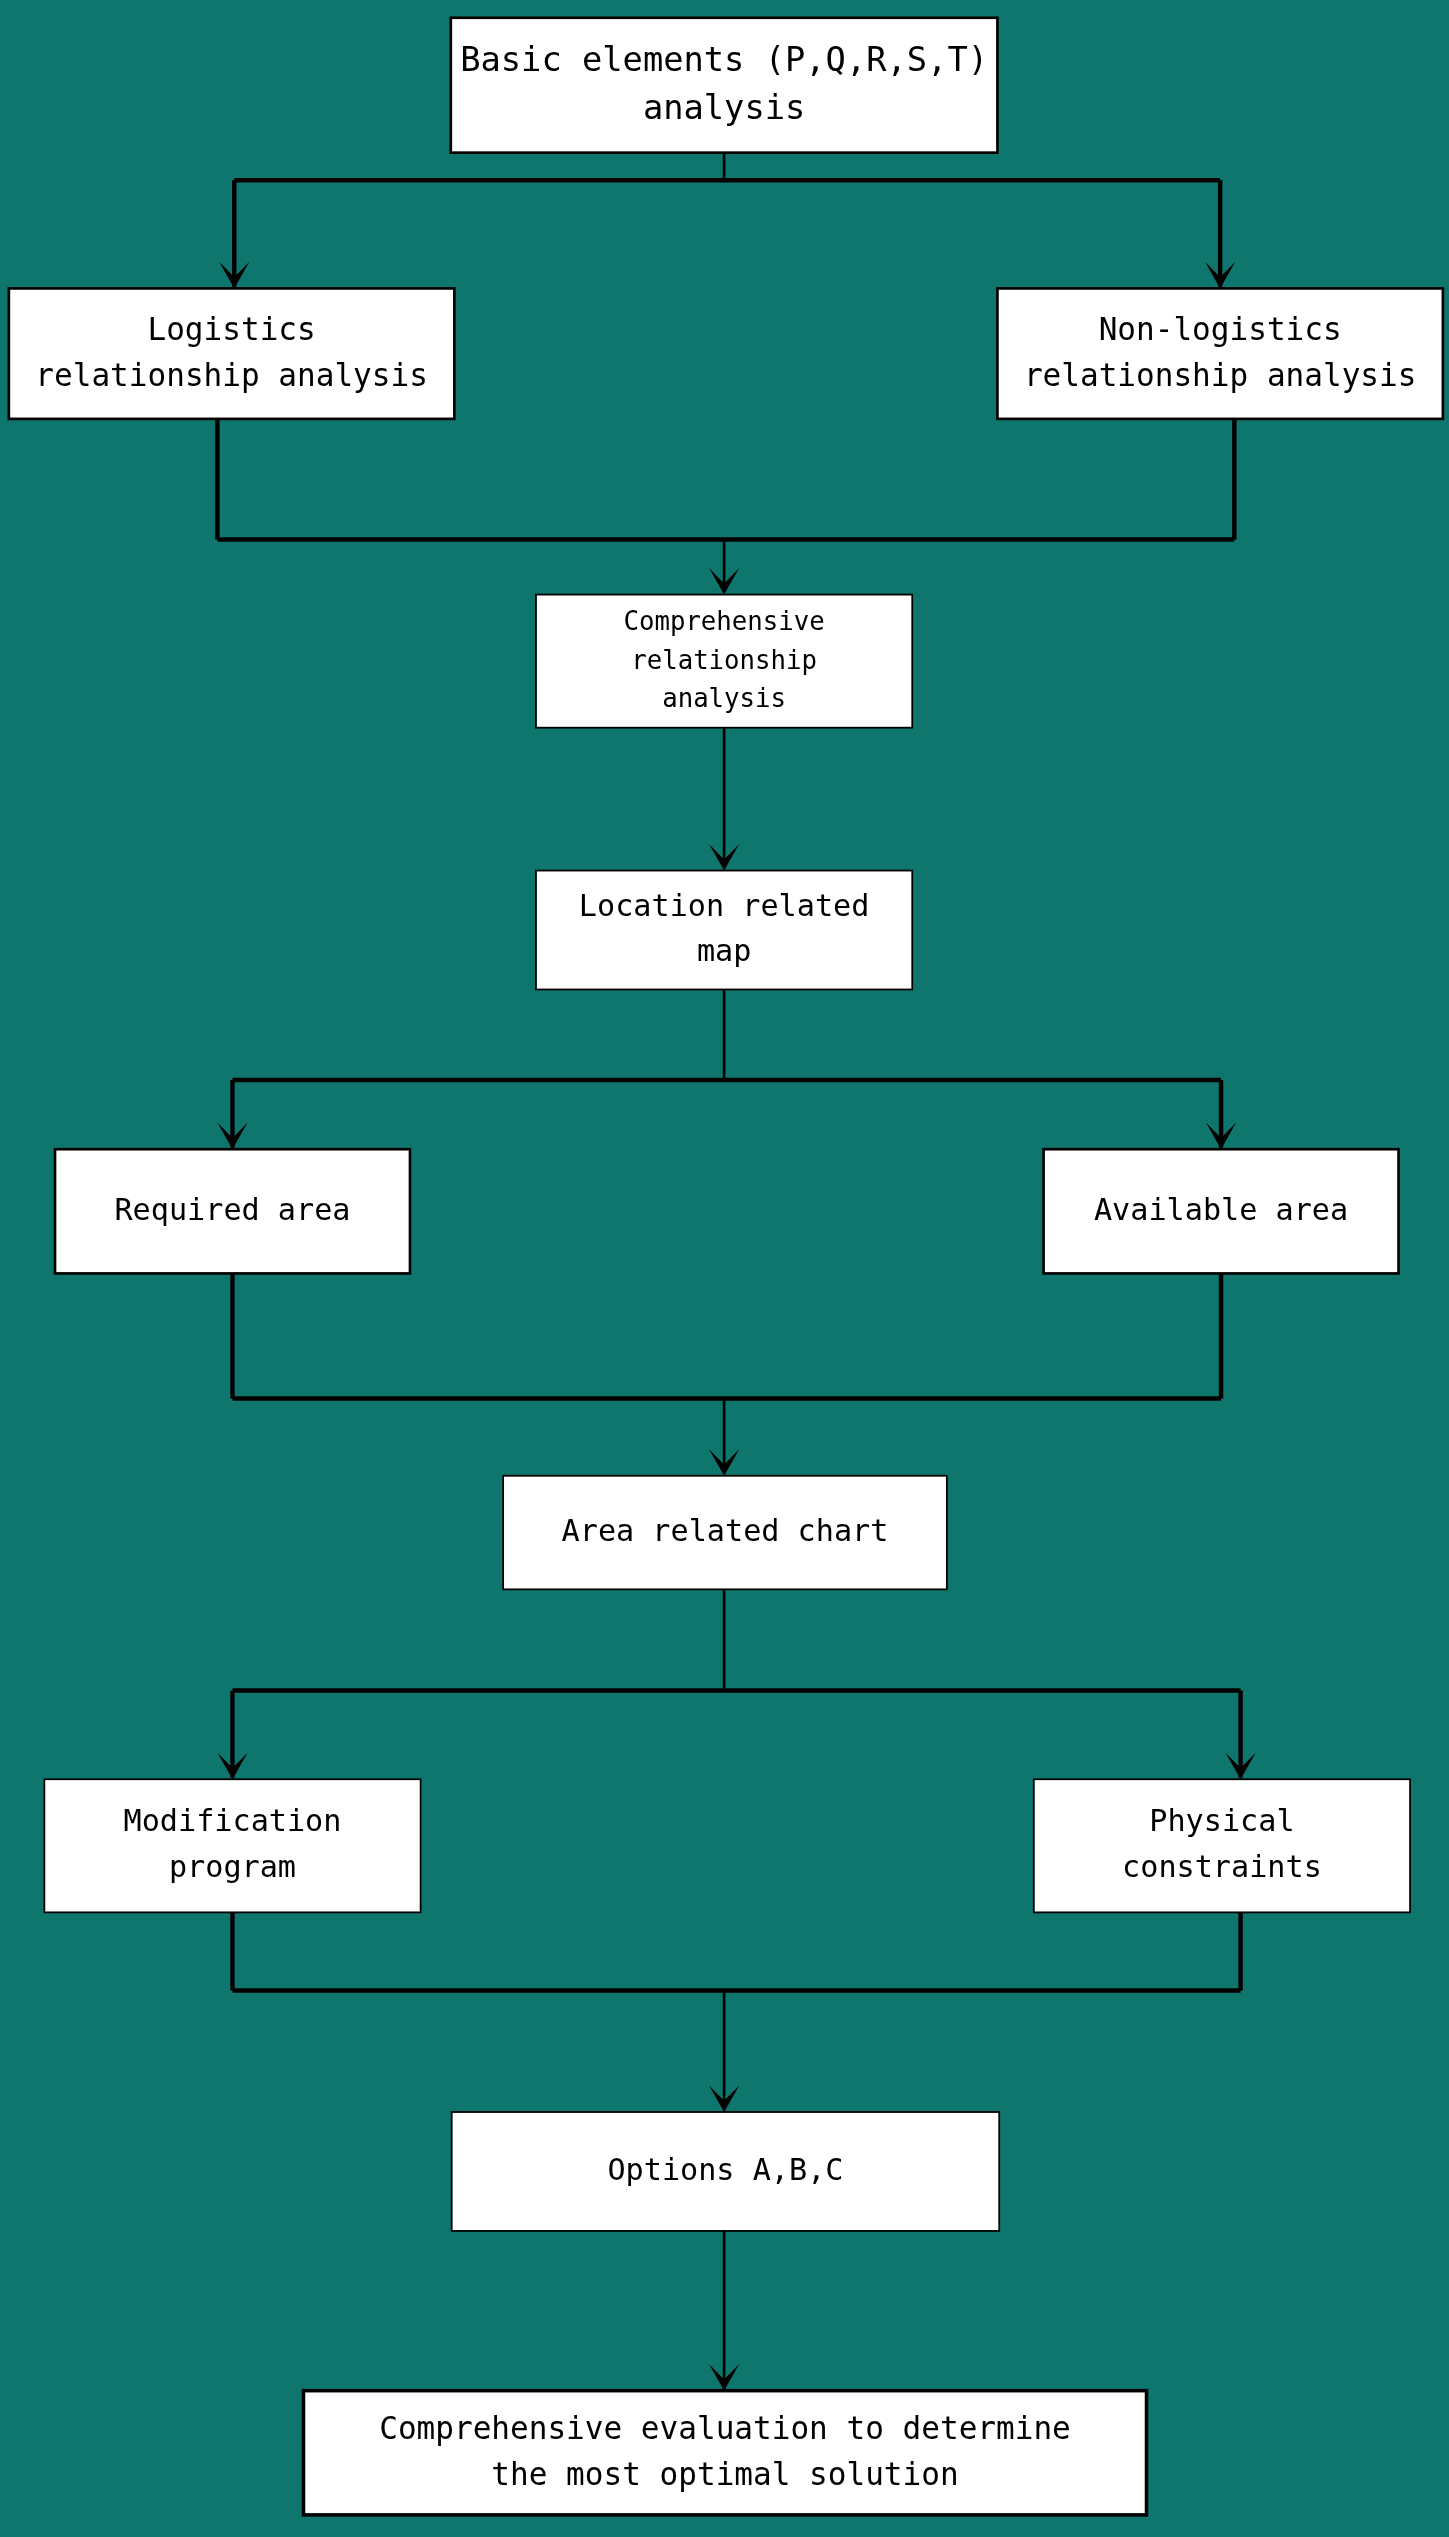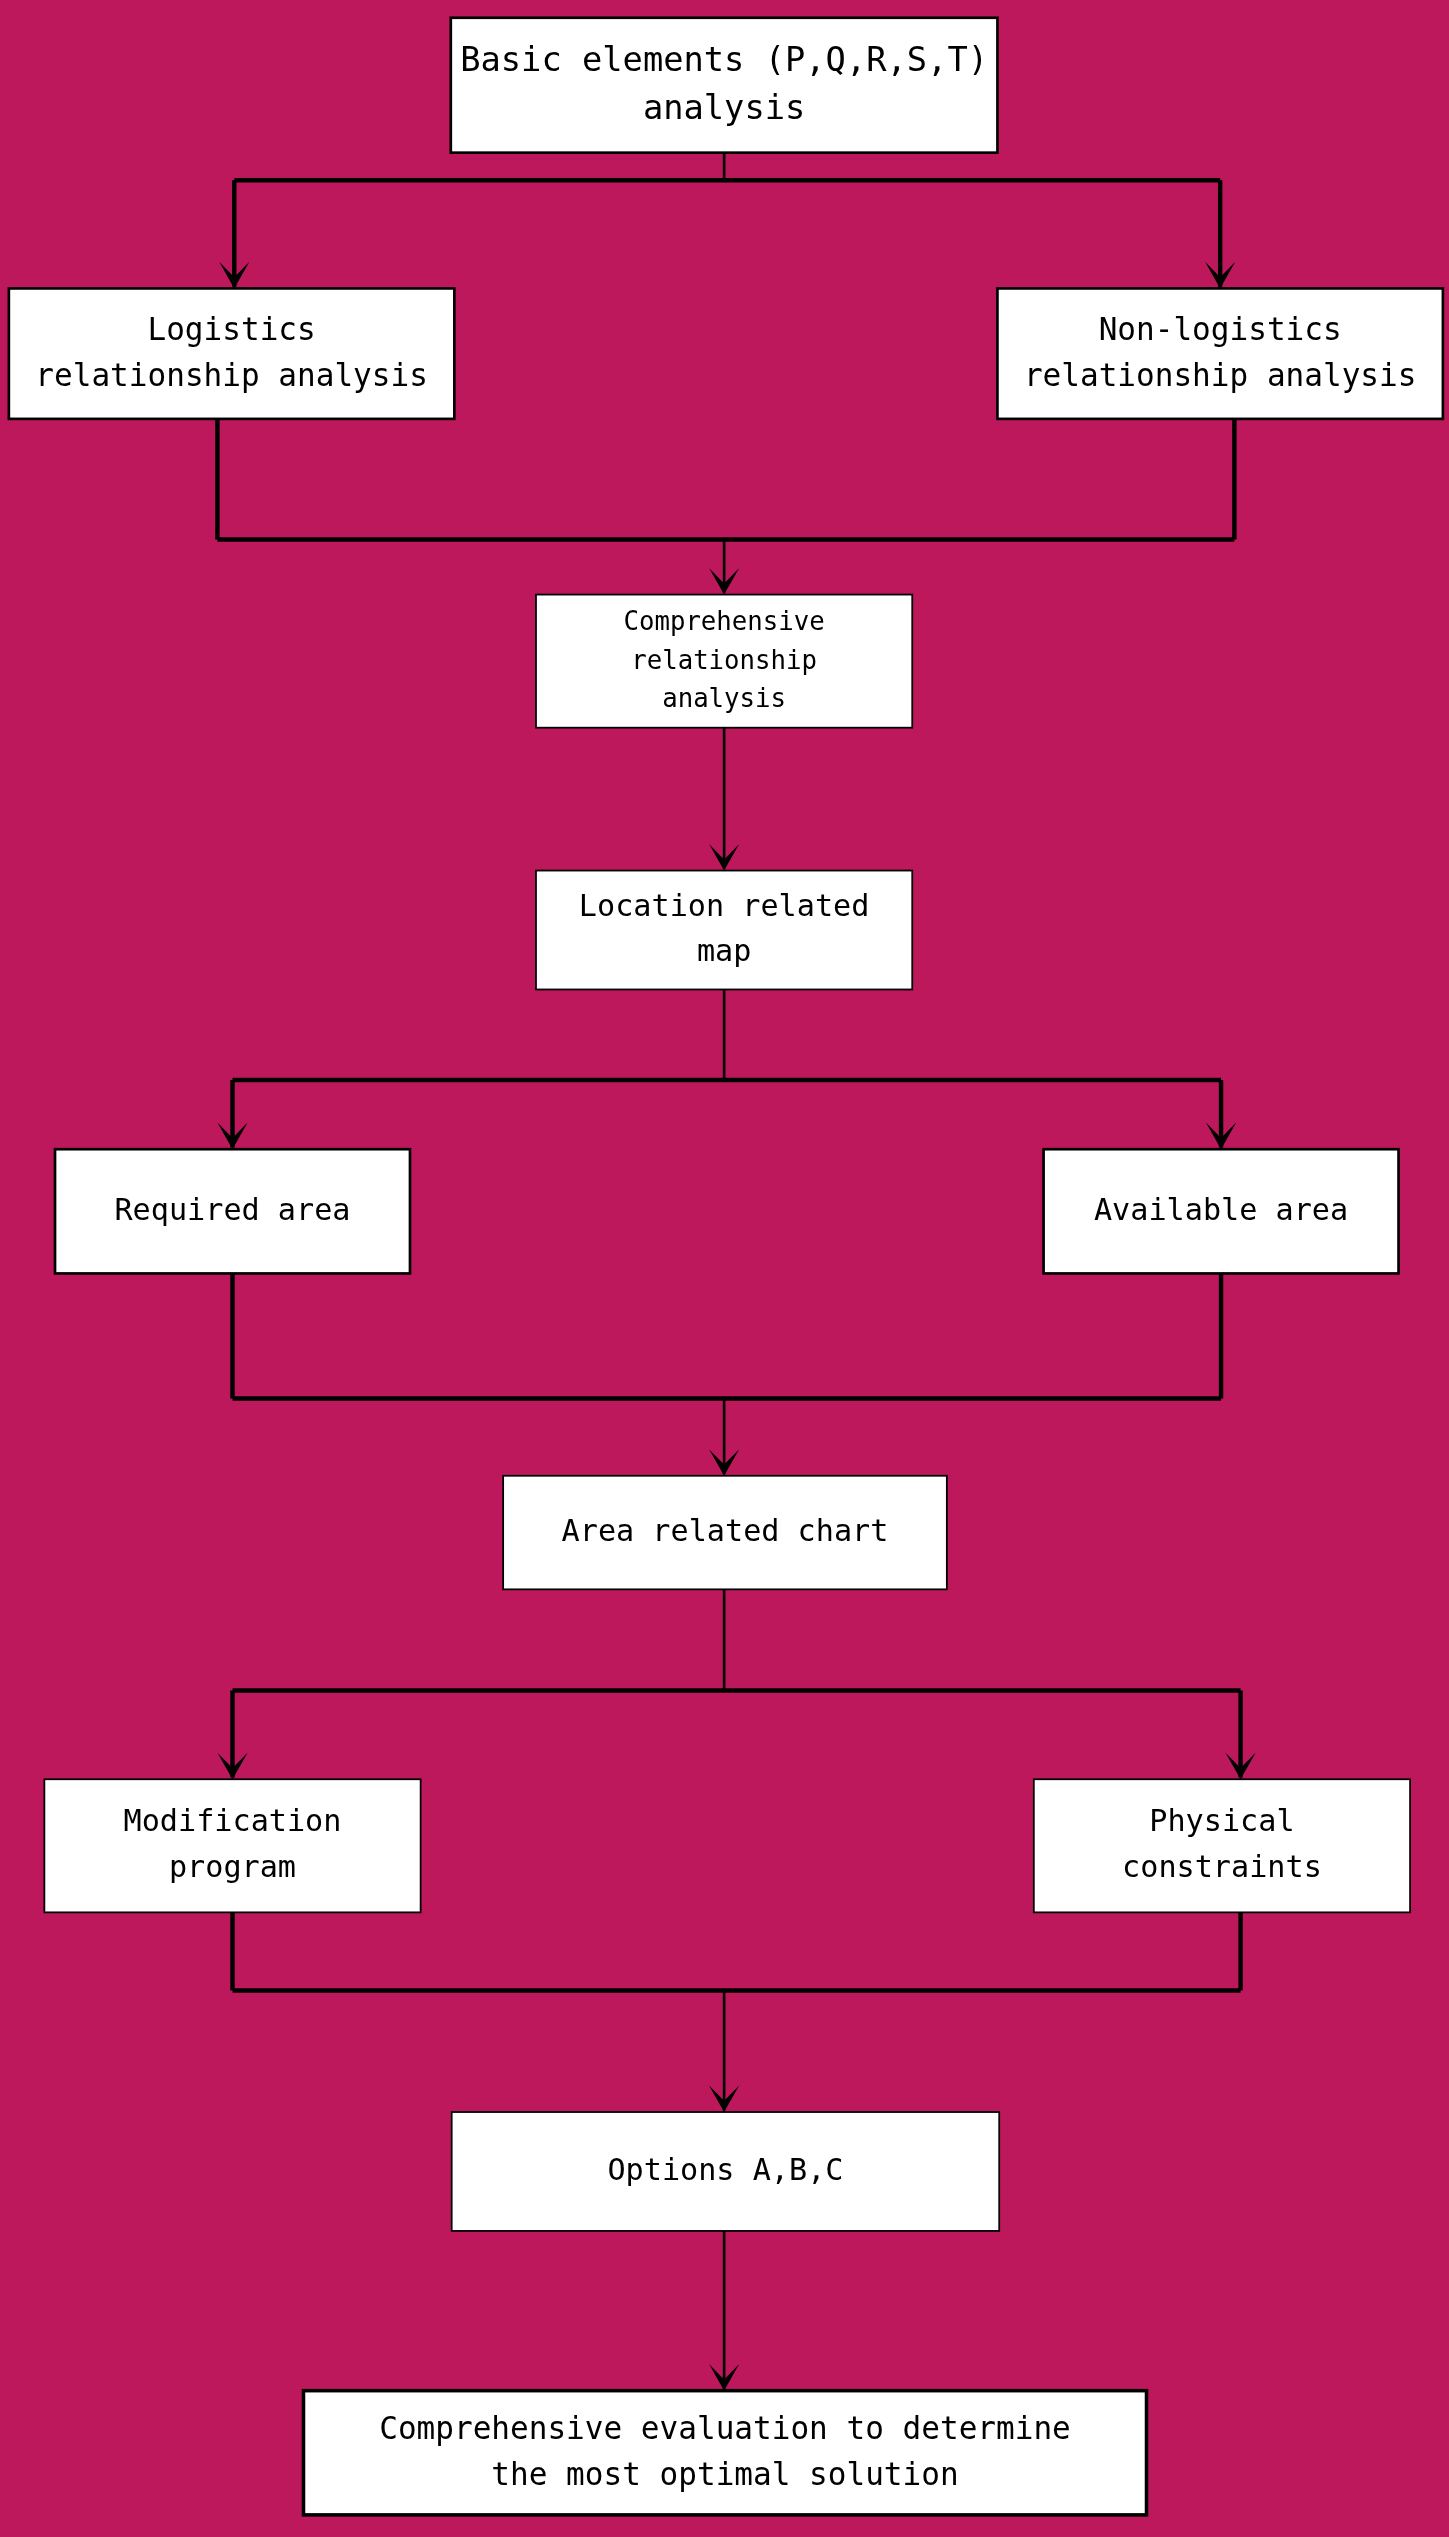--- a/index.html
+++ b/index.html
@@ -10,21 +10,21 @@
   body {
     width: 1450px;
     height: 2538px;
     font-family: "DejaVu Sans Mono", "Liberation Mono", monospace;
     overflow: hidden;
   }
   #flowchart-root {
     position: relative;
     width: 1450px;
     height: 2538px;
-    background: #be185d;
+    background: #0f766e;
   }
   svg.chart-svg {
     position: absolute;
     top: 0;
     left: 0;
     width: 1450px;
     height: 2538px;
   }
   .node-box {
     fill: #ffffff;

